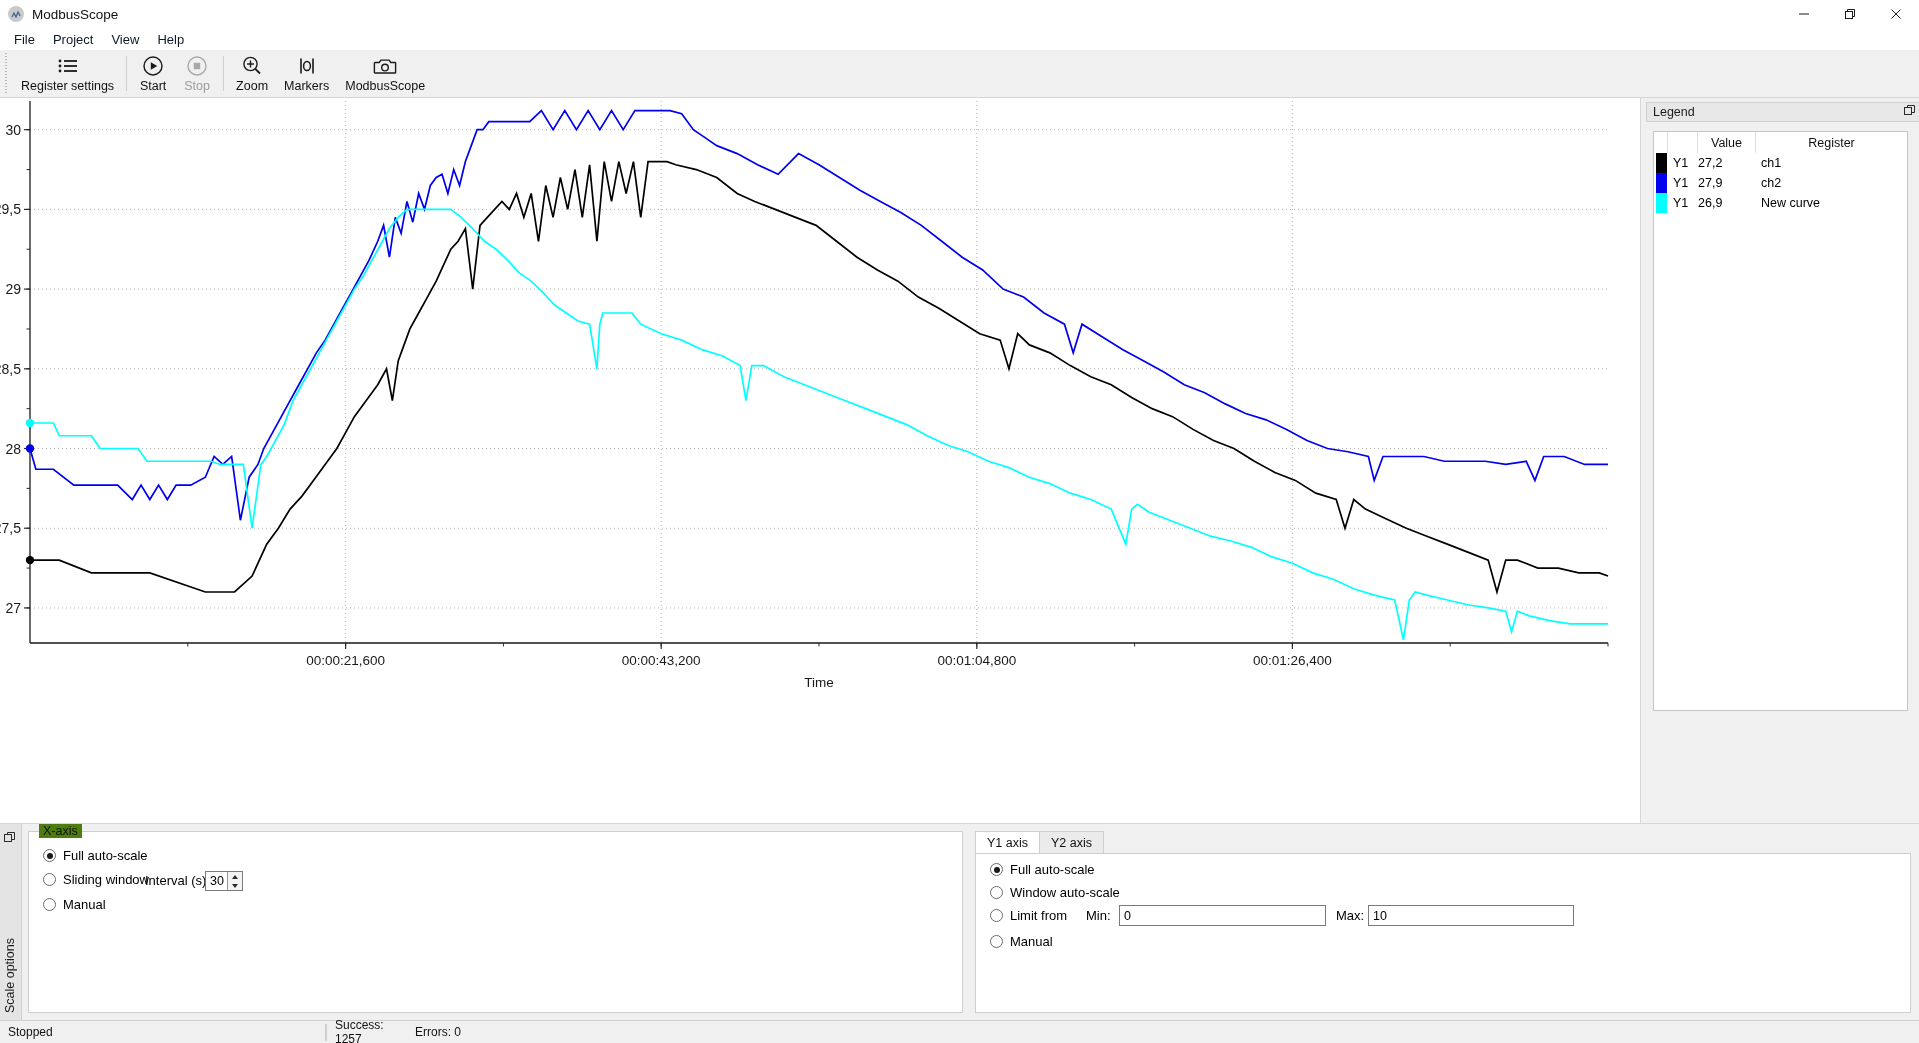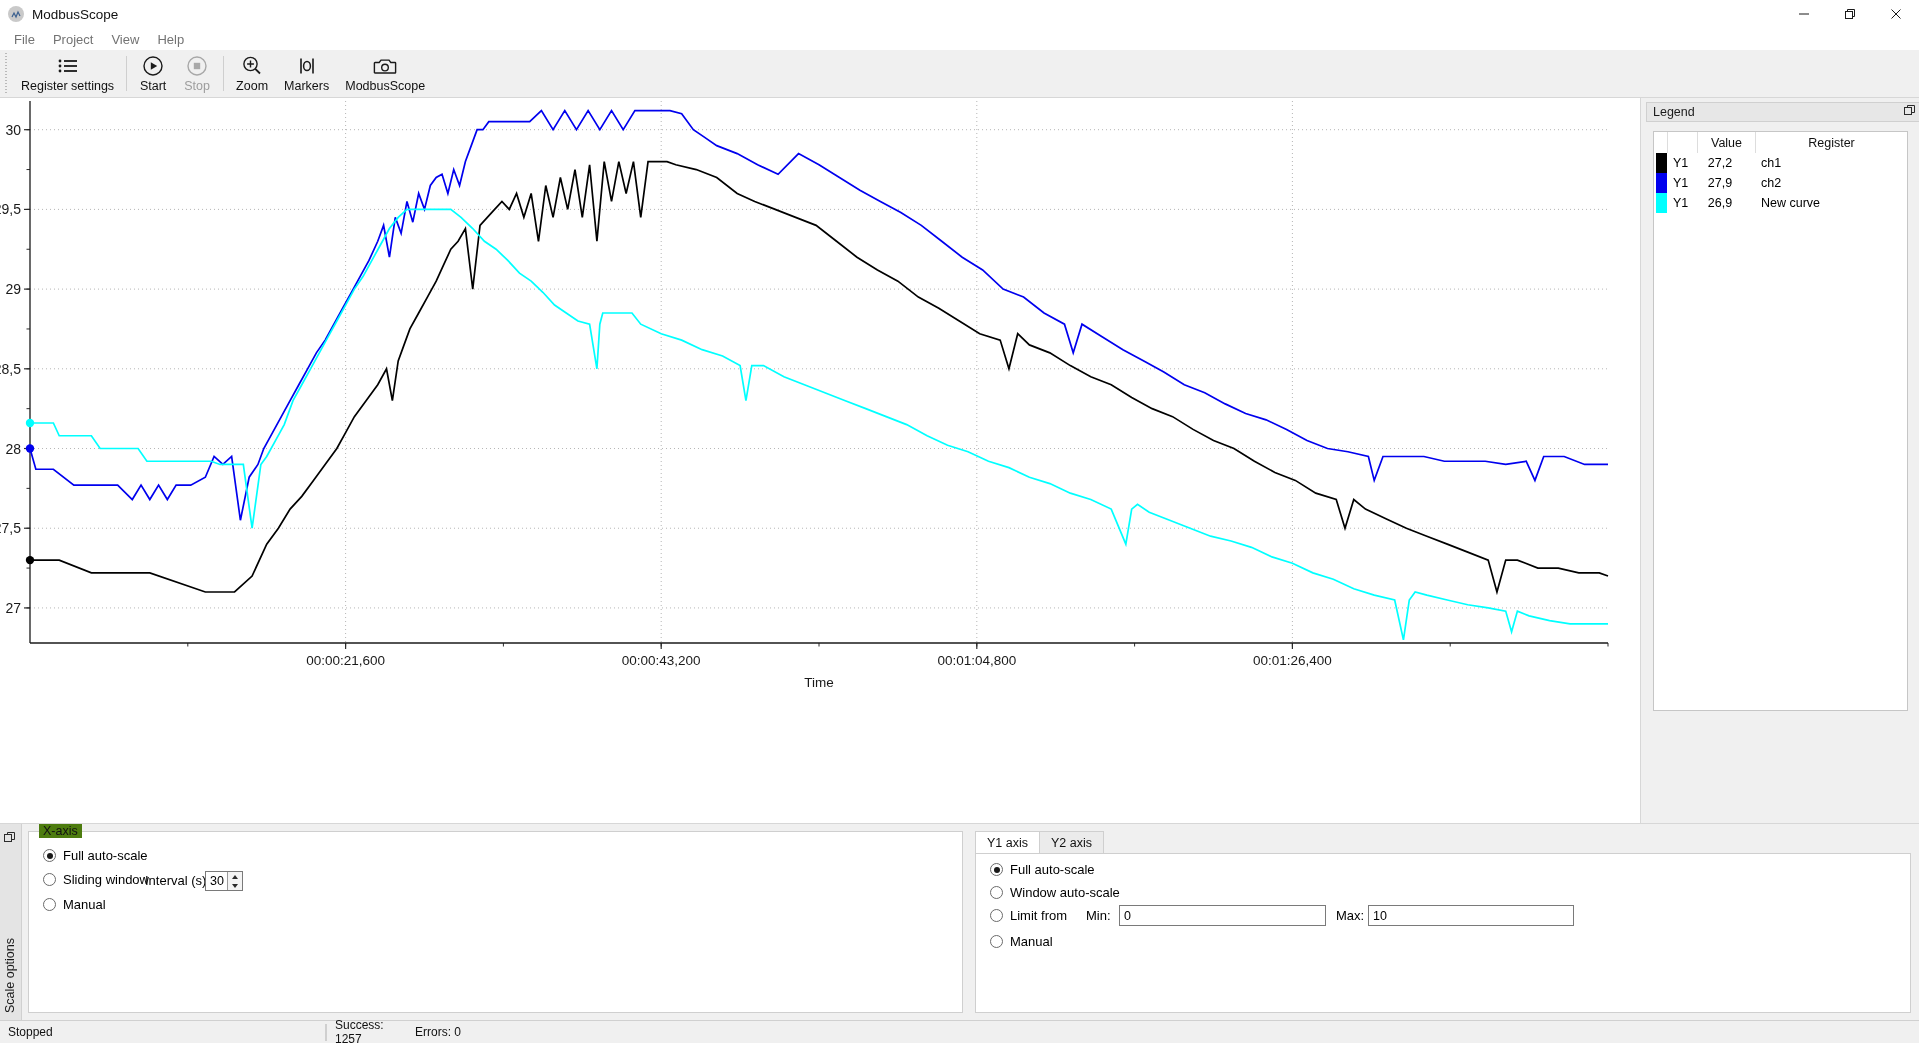--- a/index.html
+++ b/index.html
@@ -43,21 +43,21 @@
   }
   .win-btn svg { display: block; }
 
   
   #menubar {
     position: absolute; left: 0; top: 28px; width: 1919px; height: 22px;
     background: #ffffff; display: flex; align-items: center;
     padding-left: 5px;
   }
   .menu-item {
-    padding: 2px 9px; font-size: 13px; color: #737373;
+    padding: 2px 9px; font-size: 13px; color: #0f172a;
   }
 
   
   #toolbar {
     position: absolute; left: 0; top: 50px; width: 1919px; height: 48px;
     background: #f0f0f0;
     border-bottom: 1px solid #d7d7d7;
     display: flex; align-items: stretch;
   }
   #tb-grip {
@@ -110,21 +110,21 @@
   #legend-head .h-val {
     width: 58px; border-right: 1px solid #dddddd; height: 21px;
     display:flex;align-items:center;justify-content:center;
   }
   #legend-head .h-reg {
     flex: 1; height: 21px; display:flex;align-items:center;justify-content:center;
   }
   .legend-row { display: flex; height: 20px; align-items: center; font-size: 12.5px; }
   .legend-row .sw { width: 11px; height: 20px; margin-left: 2px; }
   .legend-row .axis { width: 31px; padding-left: 6px; }
-  .legend-row .val { width: 58px; text-align: center; padding-right: 14px; }
+  .legend-row .val { width: 58px; text-align: left; padding-right: 14px; }
   .legend-row .reg { flex: 1; padding-left: 5px; }
 
   
   #bottom-area {
     position: absolute; left: 0; top: 823px; width: 1919px; height: 197px;
     background: #f0f0f0;
     border-top: 1px solid #d7d7d7;
   }
   #scale-vtab {
     position: absolute; left: 0; top: 0; width: 22px; height: 197px;

